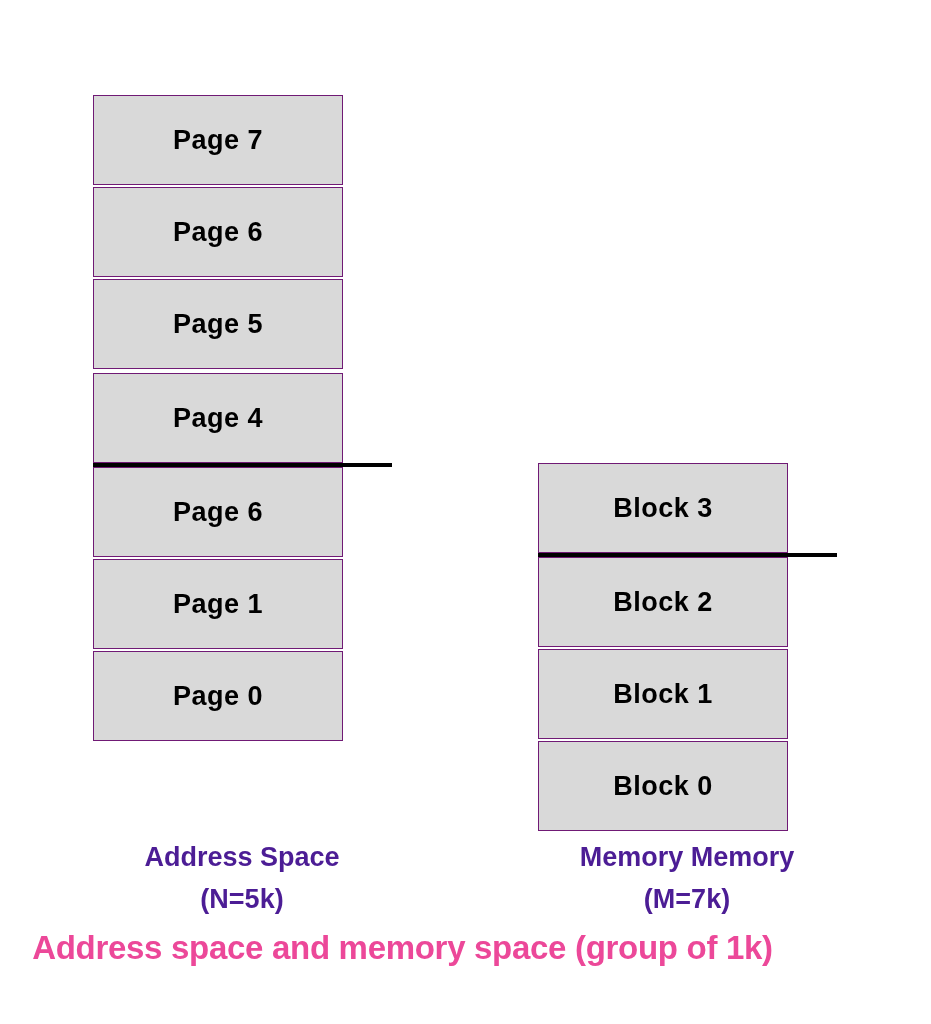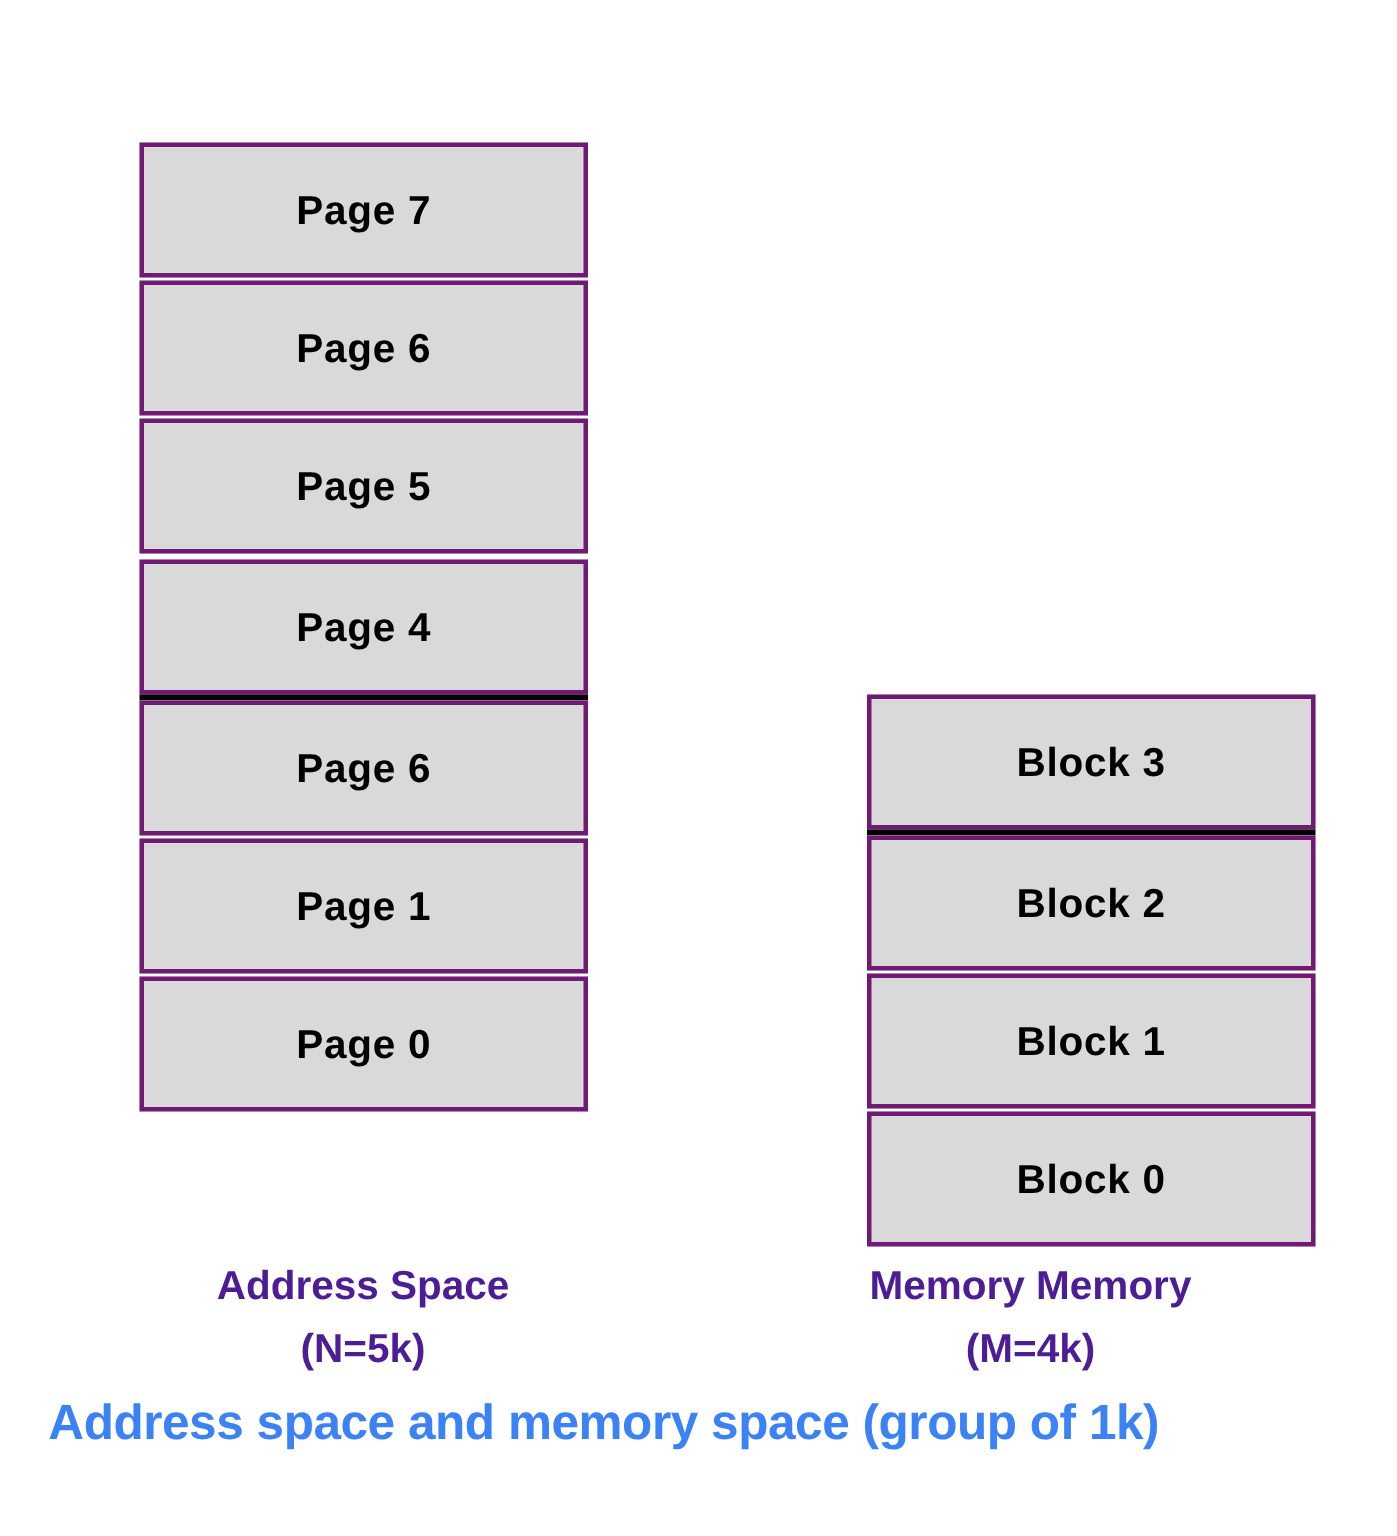--- a/index.html
+++ b/index.html
@@ -15,27 +15,27 @@
     background: #ffffff;
     overflow: hidden;
   }
   .stack {
     position: absolute;
     width: 299px;
     display: flex;
     flex-direction: column;
   }
   .stack-left  { left: 93px;  top: 95px; }
-  .stack-right { left: 538px; top: 463px; margin-left: 40px; }
+  .stack-right { left: 538px; top: 463px; }
   .mem-box {
     box-sizing: border-box;
-    width: 299px;
+    width: 250px;
     height: 90px;
     background: #d9d9d9;
-    border: 3px solid #701a75;
+    border: 1px solid #701a75;
     display: flex;
     align-items: center;
     justify-content: center;
   }
   .mem-box span {
     font-size: 27px;
     font-weight: bold;
     color: #000000;
     letter-spacing: 0.5px;
   }
@@ -54,21 +54,21 @@
   .stack-label-left  { left: 62px;  }
   .stack-label-right { left: 507px; }
   .caption {
     position: absolute;
     left: 0;
     top: 926px;
     width: 805px;
     text-align: center;
     font-weight: bold;
     font-size: 33px;
-    color: #3b82f6;
+    color: #ec4899;
     line-height: 44px;
     letter-spacing: -0.3px;
   }
 </style>
 </head>
 <body>
 
 <div class="canvas">
 
   <div class="stack stack-left">
@@ -120,18 +120,18 @@
     </div>
   </div>
 
   <div class="stack-label stack-label-left">
     <div>Address Space</div>
     <div>(N=5k)</div>
   </div>
 
   <div class="stack-label stack-label-right">
     <div>Memory Memory</div>
-    <div>(M=4k)</div>
+    <div>(M=7k)</div>
   </div>
 
   <div class="caption">Address space and memory space (group of 1k)</div>
 
 </div>
 
 </body></html>

